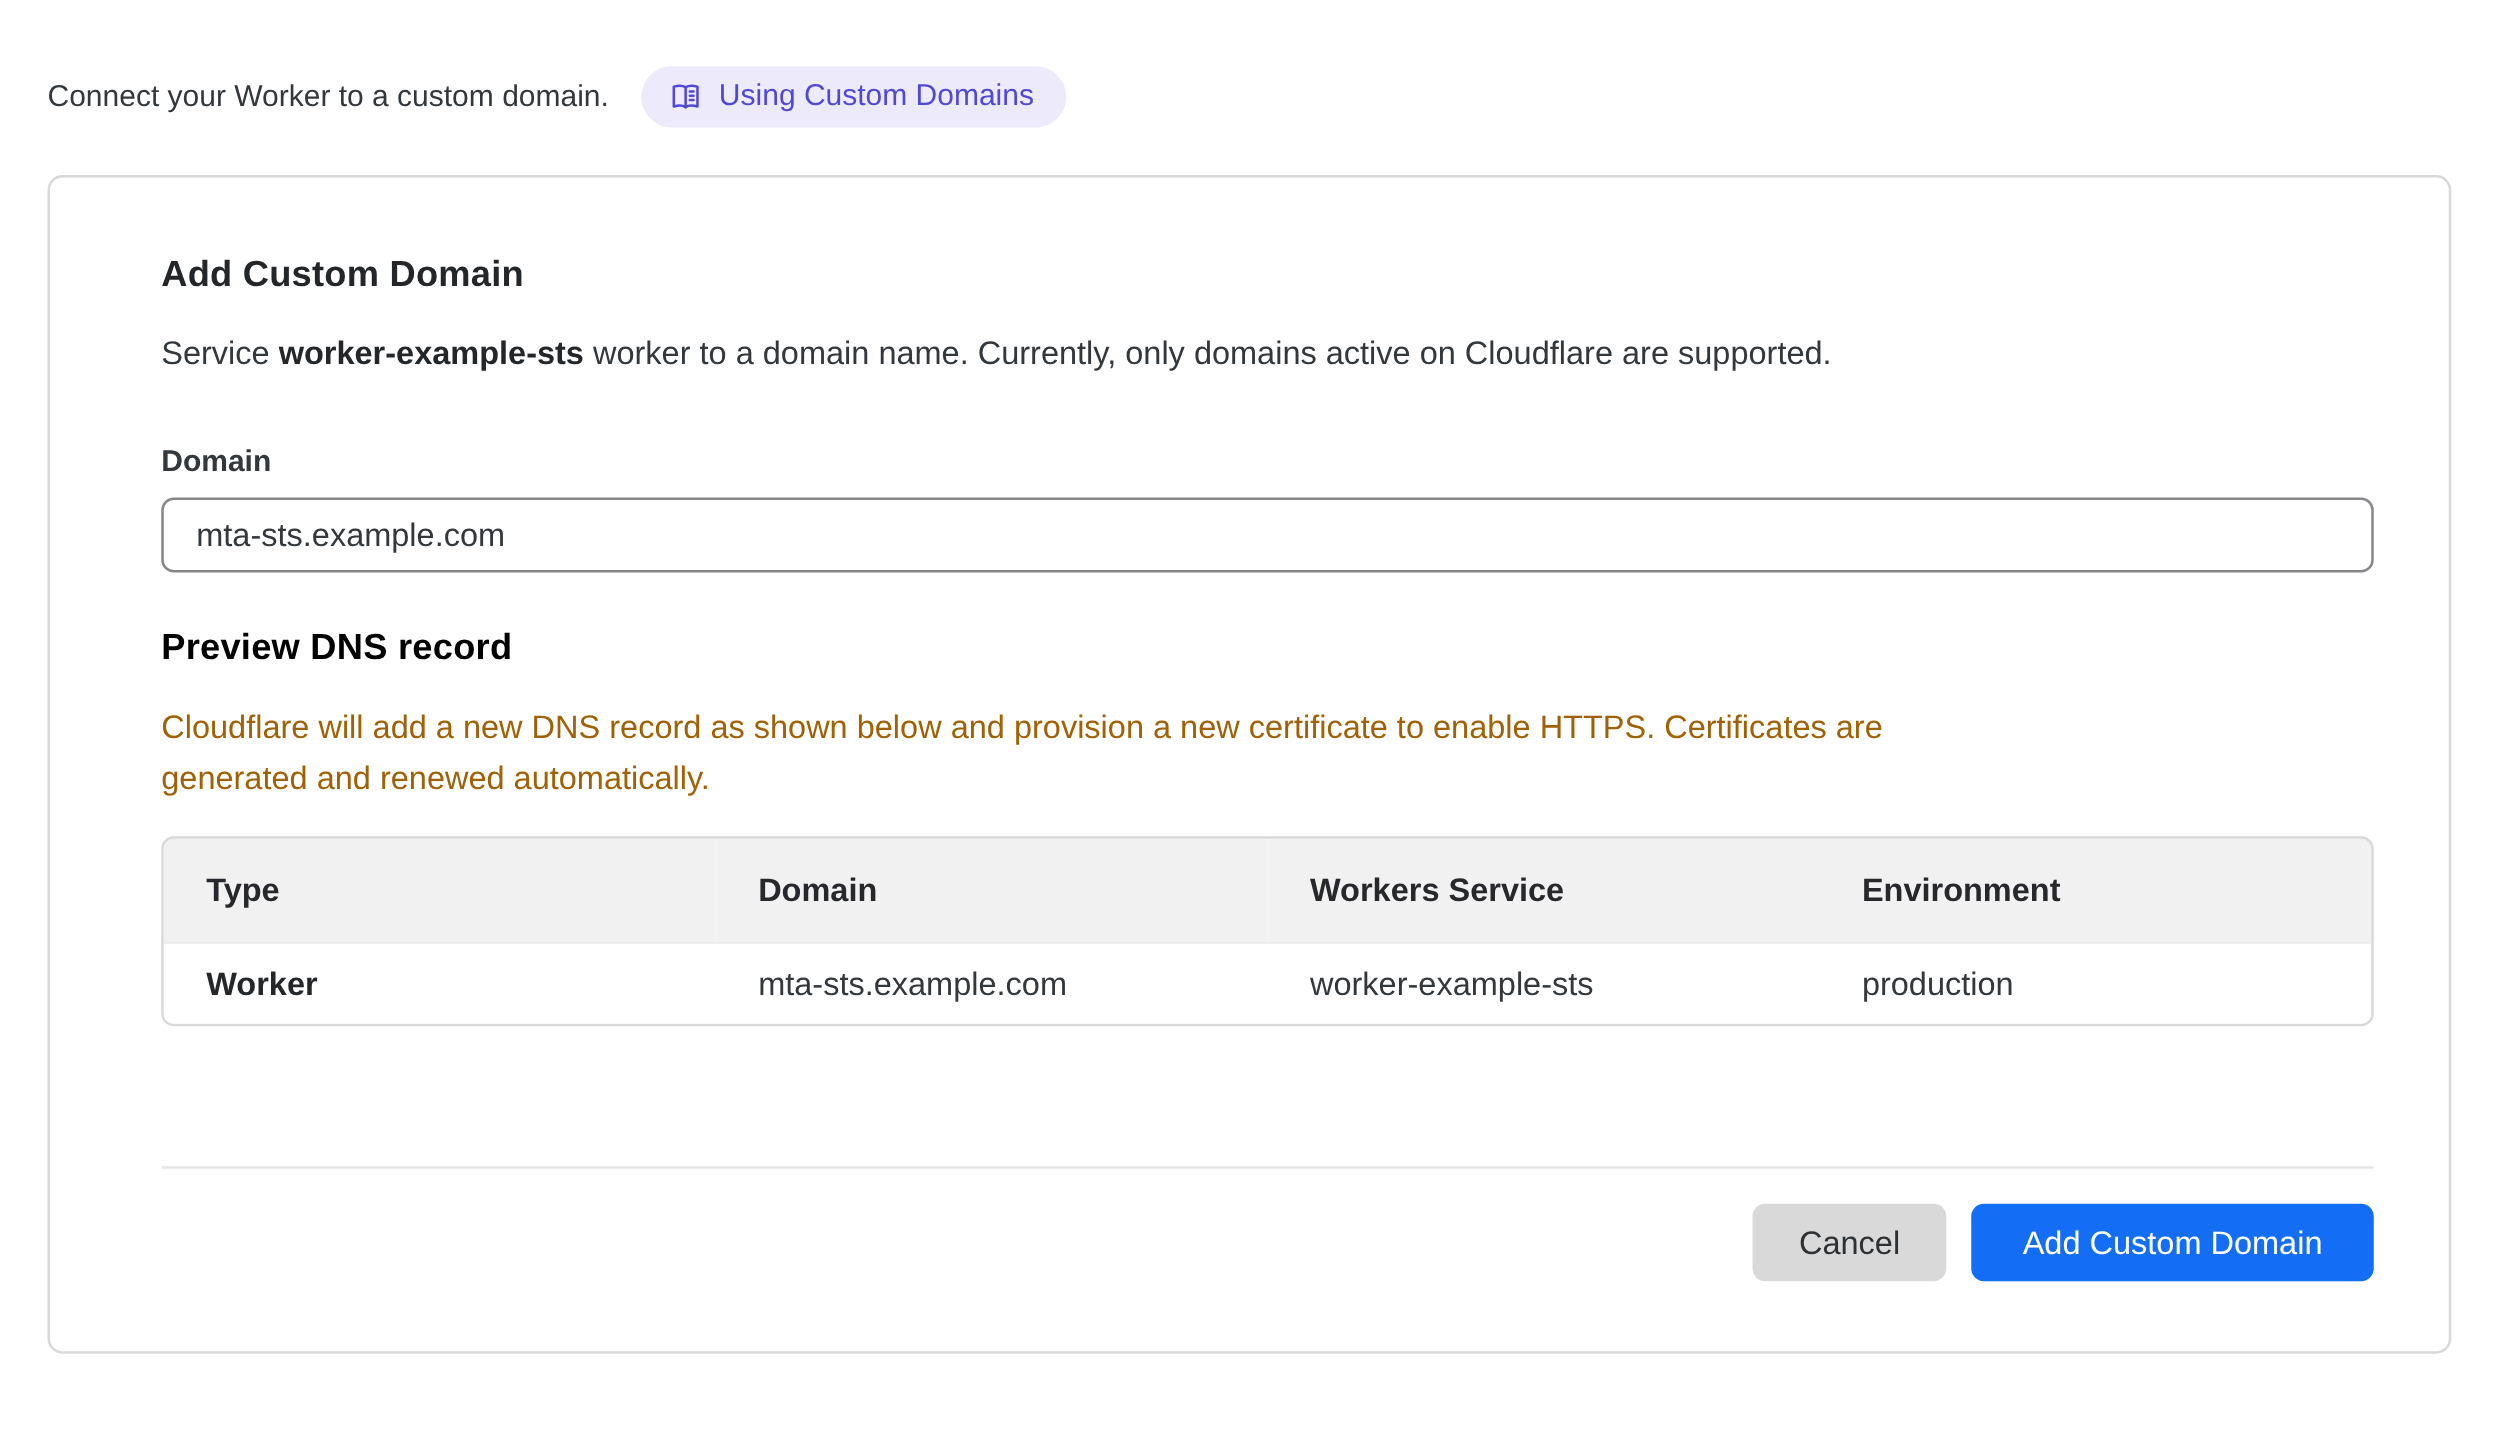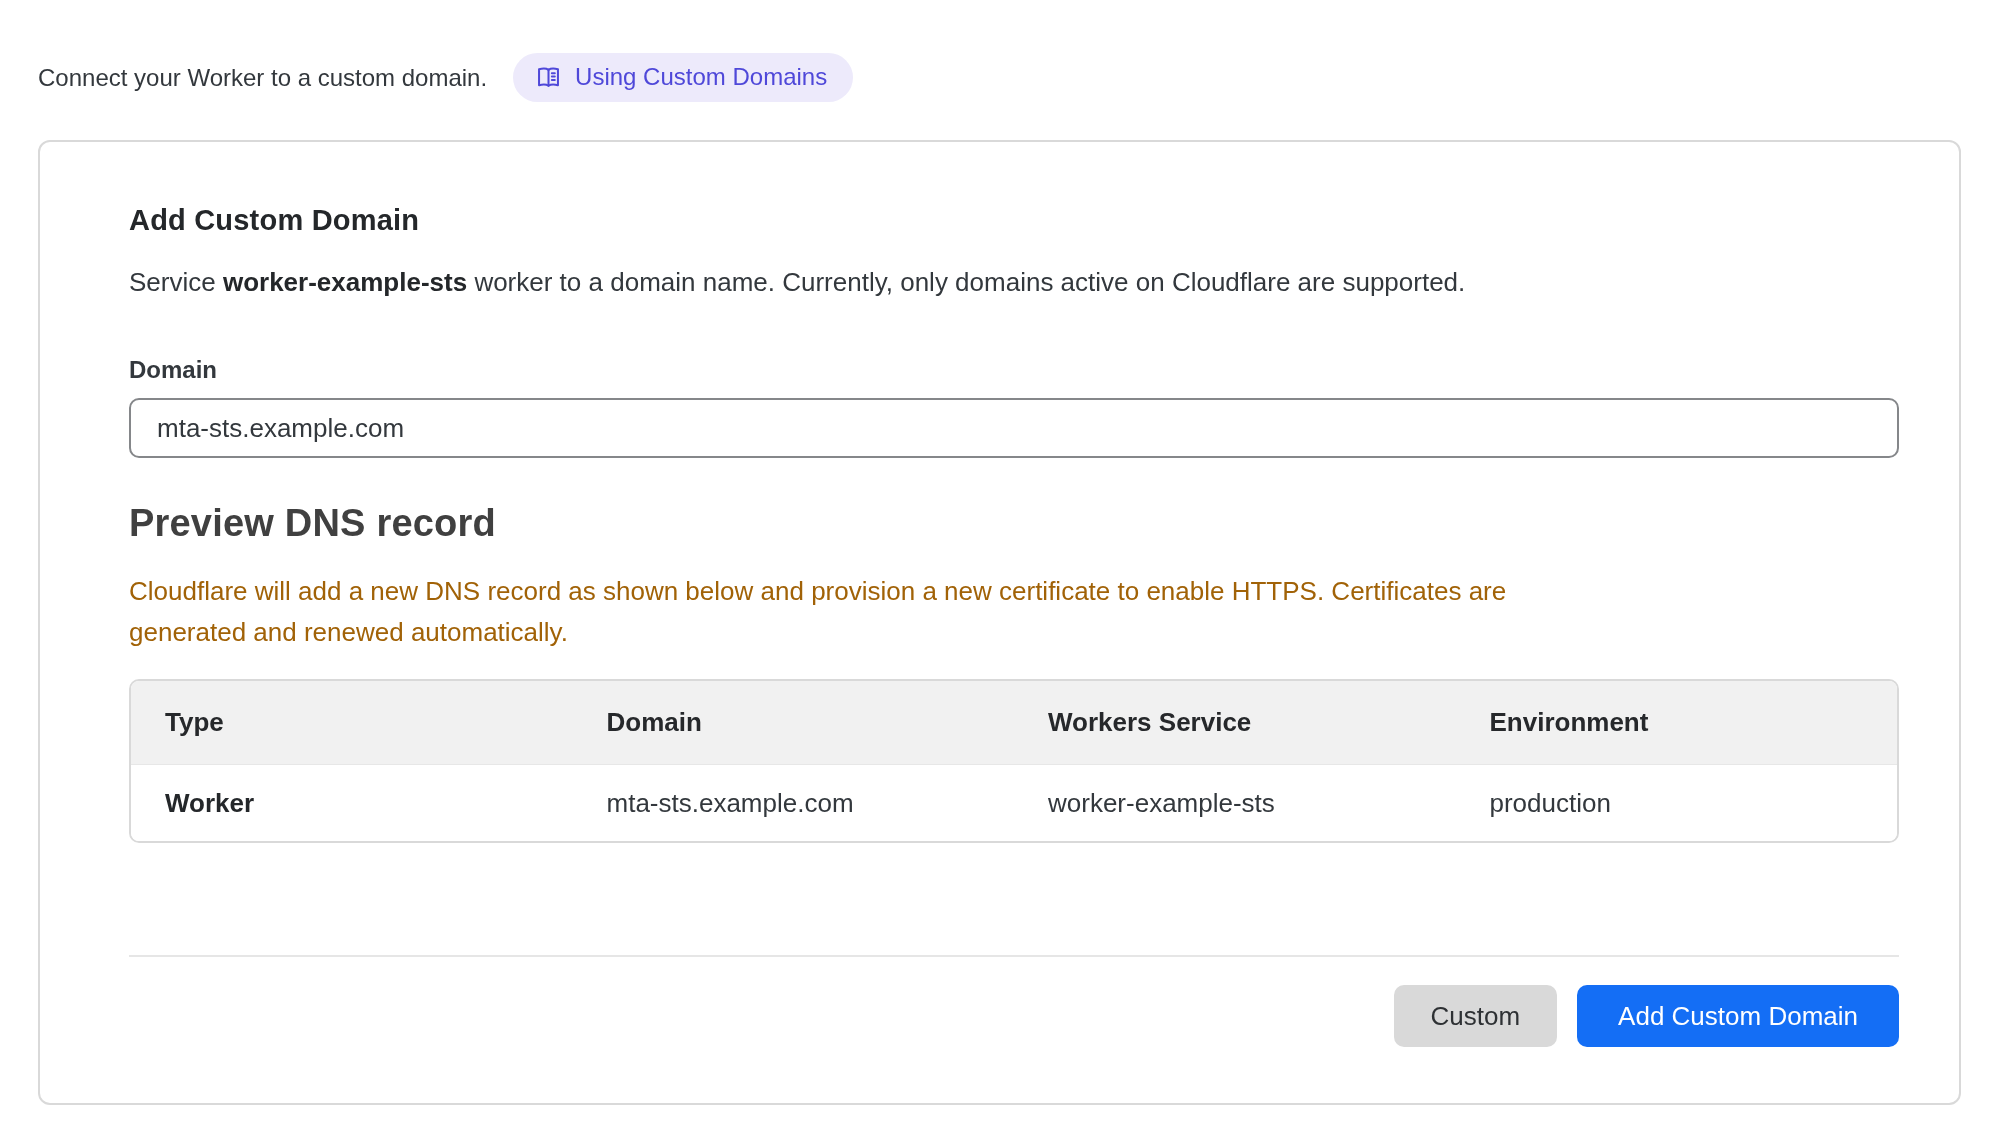--- a/index.html
+++ b/index.html
@@ -47,41 +47,41 @@
   }
   .domain-input {
     display: block; margin-top: 14px;
     width: 100%; height: 60px;
     border: 2px solid #85878a; border-radius: 10px;
     padding: 0 26px;
     font-size: 26px; font-family: inherit; color: #33383d;
     background: #ffffff; outline: none;
   }
 
-  .card h3 { margin-top: 44px; font-size: 38px; font-weight: 700; color: #404040; letter-spacing: 0.2px; }
+  .card h3 { margin-top: 44px; font-size: 29px; font-weight: 700; color: #000000; letter-spacing: 0.2px; }
   .preview-desc {
     margin-top: 26px; font-size: 26px; line-height: 41px;
     color: #a16207; max-width: 1460px;
   }
 
   
   .dns-table {
     margin-top: 26px; width: 100%;
     border: 2px solid #d9d9d9; border-radius: 10px;
     border-collapse: separate; border-spacing: 0;
     overflow: hidden;
   }
   .dns-table th {
     background: #f1f1f1; height: 84px;
     text-align: left; padding-left: 34px;
     font-size: 26px; font-weight: 700; color: #26282b;
     border-bottom: 1px solid #e7e7e7;
   }
   .dns-table td {
-    height: 76px; padding-left: 34px;
+    height: 64px; padding-left: 34px;
     font-size: 26px; color: #33383d;
     background: #ffffff;
   }
   .dns-table td.cell-type { font-weight: 700; color: #24272a; }
   .dns-table th, .dns-table td { width: 25%; }
 
   
   .divider { margin-top: 112px; border: none; border-top: 2px solid #e6e6e6; }
   .actions { margin-top: 28px; display: flex; justify-content: flex-end; gap: 20px; }
   .btn {
@@ -137,18 +137,18 @@
           <td>mta-sts.example.com</td>
           <td>worker-example-sts</td>
           <td>production</td>
         </tr>
       </tbody>
     </table>
 
     <hr class="divider">
 
     <div class="actions">
-      <button class="btn btn-cancel">Custom</button>
+      <button class="btn btn-cancel">Cancel</button>
       <button class="btn btn-primary">Add Custom Domain</button>
     </div>
 
   </section>
 </div>
 
 </body></html>

